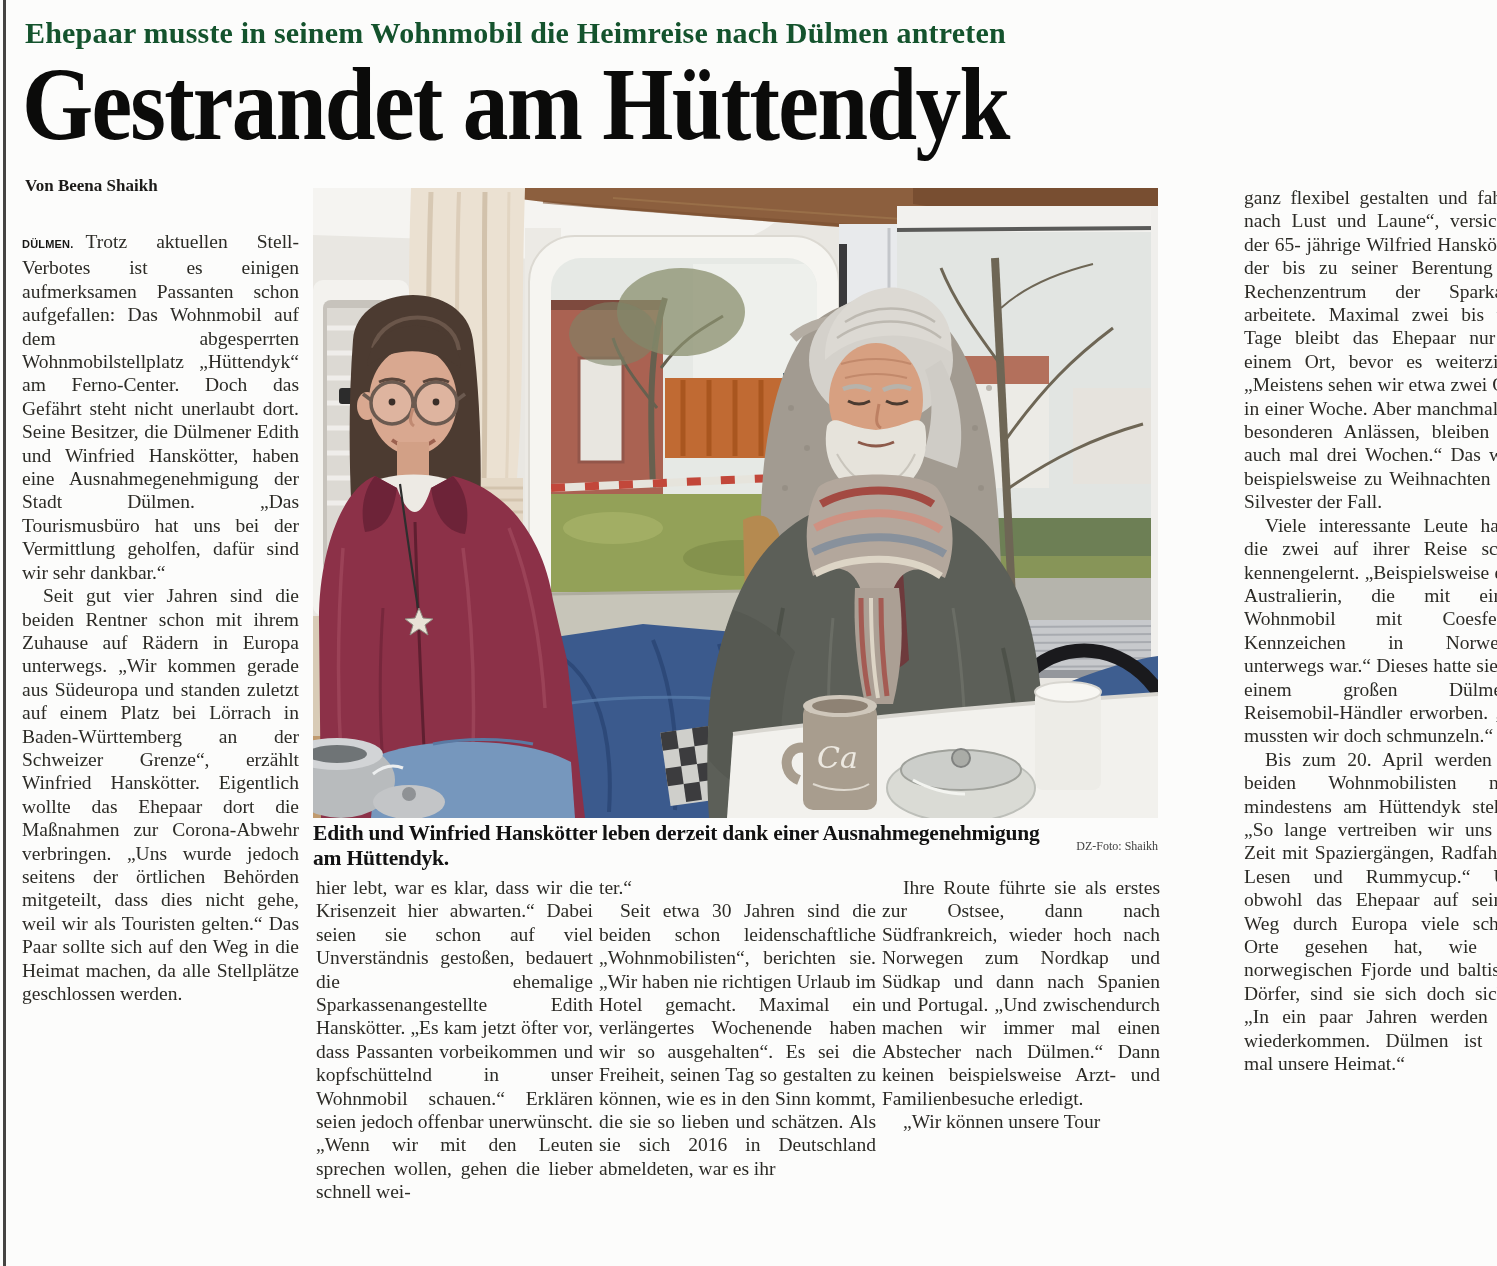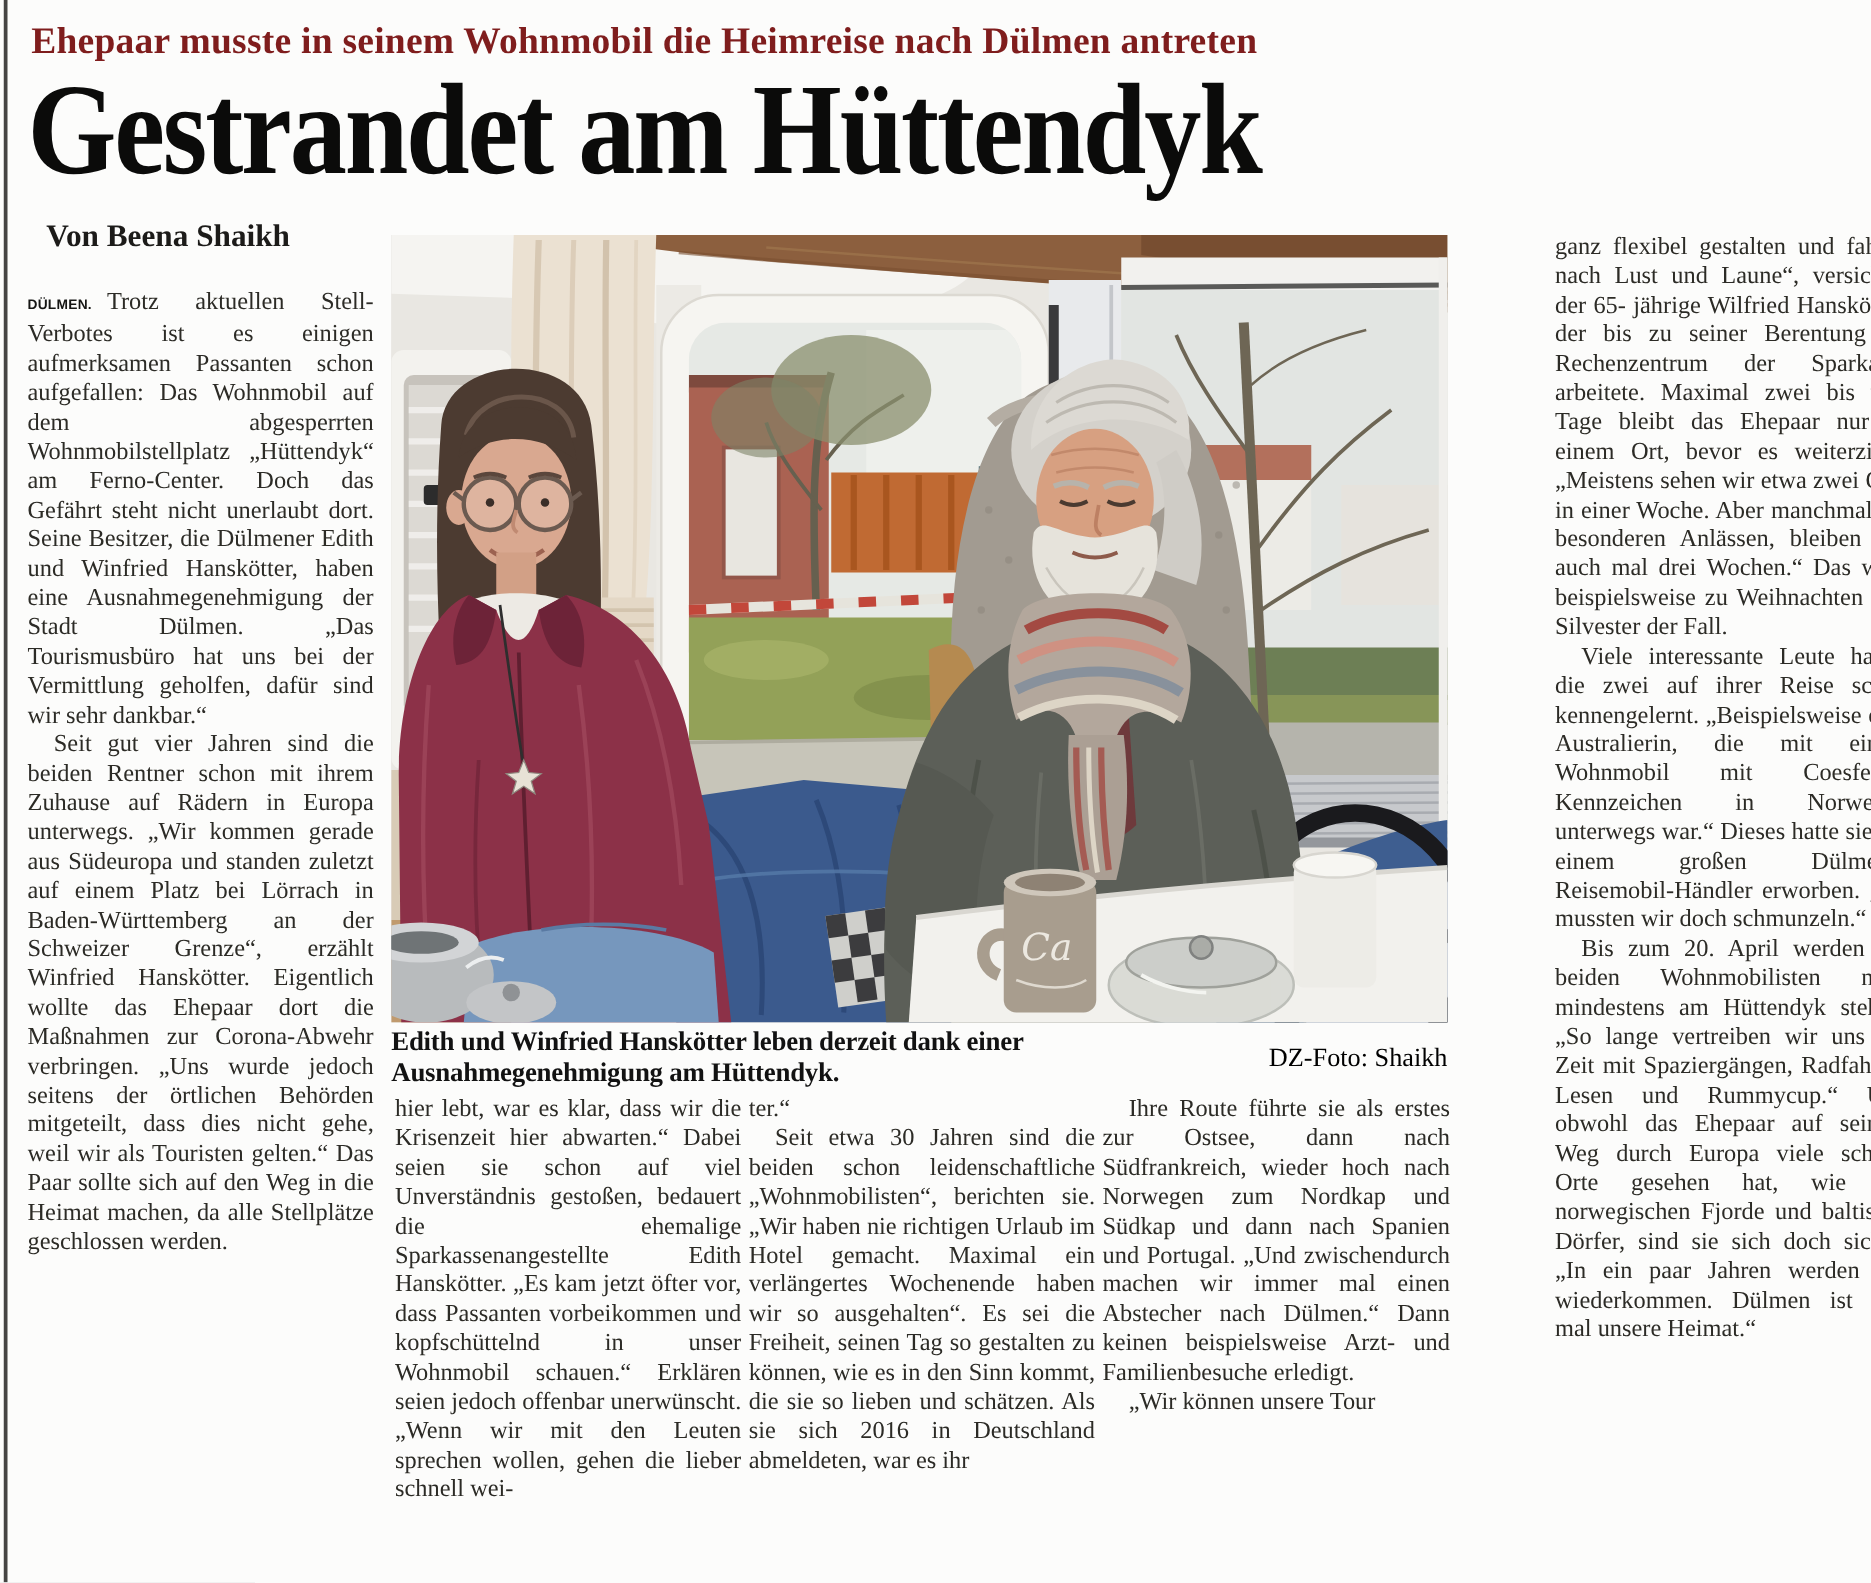--- a/index.html
+++ b/index.html
@@ -5,29 +5,29 @@
   html,body { margin:0; padding:0; background:#e9e9e9; }
   .page {
     position:relative; width:1497px; height:1266px;
     background:#fcfcfb; overflow:hidden;
     font-family:"Liberation Serif", serif; color:#2b2a26;
   }
   .rule-left { position:absolute; left:3px; top:0; width:3px; height:1266px; background:#454442; }
 
   .kicker {
     position:absolute; left:25px; top:16px;
-    font-size:30px; font-weight:700; letter-spacing:.2px; color:#7f1d1d; white-space:nowrap;
+    font-size:30px; font-weight:700; letter-spacing:.2px; color:#14532d; white-space:nowrap;
   }
   .headline {
     position:absolute; left:22px; top:48px;
     font-size:104px; font-weight:700; letter-spacing:-2px; line-height:1.08;
     color:#0b0b0a; white-space:nowrap;
     transform:scaleX(.88); transform-origin:left top;
   }
-  .byline { position:absolute; left:25px; top:176px; font-size:25px; font-weight:700; color:#1c1b19;margin-left:12px; }
+  .byline { position:absolute; left:25px; top:176px; font-size:17px; font-weight:700; color:#1c1b19; }
 
   .bodycol {
     position:absolute; text-align:justify;
     font-size:19.5px; line-height:23.4px; color:#2c2b26; overflow:hidden;
   }
   .bodycol p { margin:0; }
   .bodycol p.ind { text-indent:21px; }
   .dateline {
     font-family:"Liberation Sans", sans-serif; font-weight:700;
     font-size:11px; letter-spacing:.2px; color:#161614; margin-right:12px;
@@ -39,21 +39,21 @@
   .col4 { left:882px; top:876px; width:278px; height:364px; }
   .col5 { left:1244px; top:186px; width:283px; height:1046px; }
 
   figure.photo { position:absolute; left:313px; top:188px; width:845px; margin:0; }
   figure.photo svg { display:block; width:845px; height:630px; background:#e9e7e2; }
   .caption-row {
     display:flex; align-items:center; width:845px; margin-top:3px;
     font-family:Liberation Serif, serif;
   }
   .caption { font-weight:700; font-size:21.5px; letter-spacing:-.2px; color:#121212; }
-  .credit  { margin-left:auto; font-size:21px; color:#000000; white-space:nowrap; padding-left:14px; }
+  .credit  { margin-left:auto; font-size:12px; color:#404040; white-space:nowrap; padding-left:14px; }
 </style>
 </head>
 <body>
 
 <div class="page">
   <div class="rule-left"></div>
 
   <div class="kicker">Ehepaar musste in seinem Wohnmobil die Heimreise nach Dülmen antreten</div>
   <h1 class="headline" style="margin:0;">Gestrandet am Hüttendyk</h1>
   <div class="byline">Von Beena Shaikh</div>

